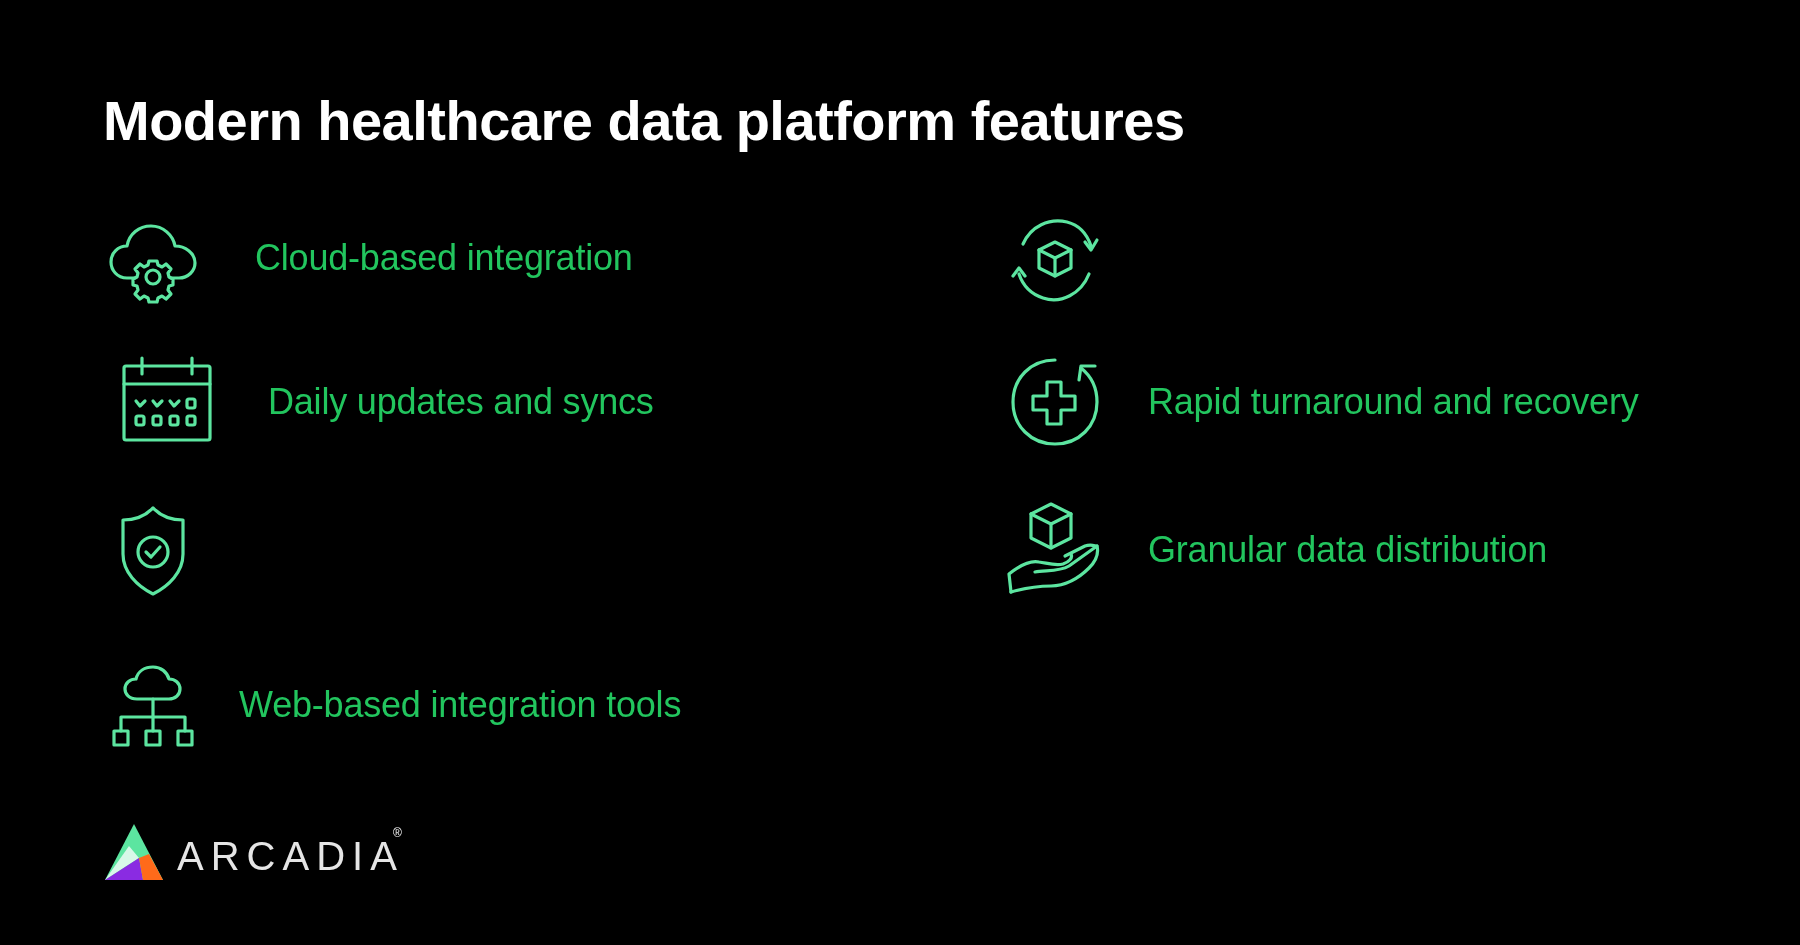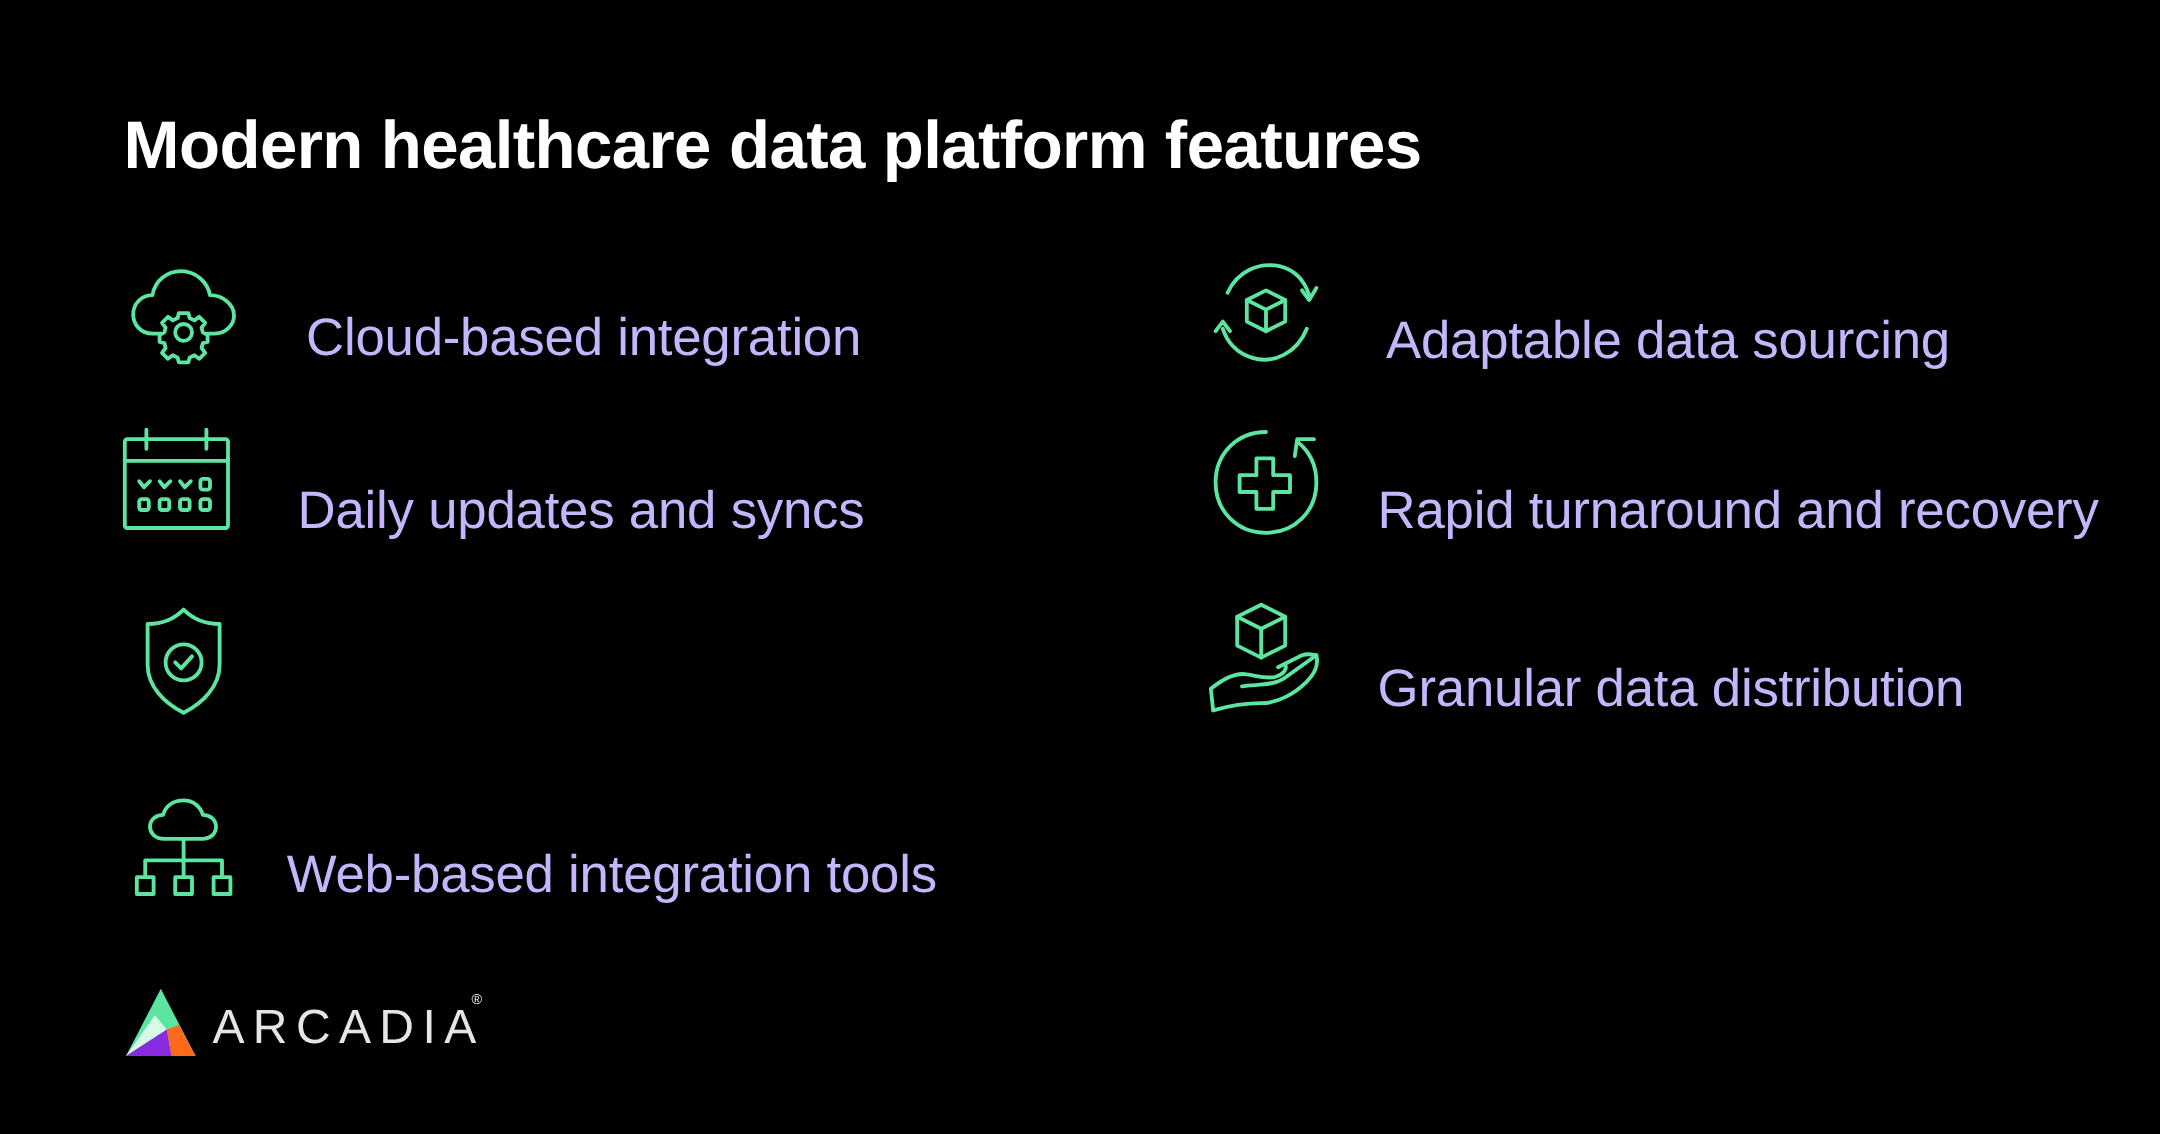--- a/index.html
+++ b/index.html
@@ -11,21 +11,21 @@
   .title {
     position:absolute; left:103px; top:86px;
     font-size:56px; font-weight:700; letter-spacing:-0.5px; line-height:70px;
     color:#fff;
   }
   .feature { position:absolute; height:100px; display:block; }
   .feature .icon { position:absolute; left:0; top:0; width:100px; height:100px; }
   .feature .icon svg { width:100px; height:100px; display:block; }
   .feature .label {
     position:absolute; top:50%; transform:translateY(-50%);
-    font-size:44px; font-weight:400; white-space:nowrap; color:#c4b5fd; letter-spacing:-0.2px;margin-top:24px;
+    font-size:36px; font-weight:400; white-space:nowrap; color:#22c55e; letter-spacing:-0.2px;
   }
   svg .s { fill:none; stroke:#5CE5A0; stroke-width:3.2; stroke-linecap:round; stroke-linejoin:round; }
   .logo { position:absolute; left:103px; top:822px; width:320px; height:62px; }
   .logo svg.mark { position:absolute; left:0; top:0; width:62px; height:58px; }
   .logo .wordmark {
     position:absolute; left:74px; top:12px; font-size:40px; letter-spacing:7px;
     font-weight:400; color:#e5e5e5; line-height:44px;
   }
   .logo .reg { position:absolute; left:290px; top:4px; font-size:12px; color:#fff; }
 </style>
@@ -38,21 +38,21 @@
   <div class="icon">
     <svg viewBox="0 0 100 100">
       <path class="s" d="M32 70 H24 C14 70 8 62 8 54 C8 45 15 38 24 38 C26 26 36 18 48 18 C60 18 70 27 72 38 C82 38 92 45 92 55 C92 63 85 70 76 70 H68"></path>
       <circle class="s" cx="50" cy="69" r="7"></circle>
       <path class="s" d="M46 53 L54 53 L55 57 L59 59 L63 56 L68 61 L65 65 L66 69 L70 71 L70 77 L66 78 L65 82 L68 86 L63 91 L59 88 L55 90 L54 94 L46 94 L45 90 L41 88 L37 91 L32 86 L35 82 L34 78 L30 77 L30 71 L34 69 L35 65 L32 61 L37 56 L41 59 L45 57 Z"></path>
     </svg>
   </div>
   <div class="label" style="left:152px;">Cloud-based integration</div>
 </div>
 
-<div class="feature" style="left:96px; top:352px; width:700px;text-align:right;">
+<div class="feature" style="left:116px; top:352px; width:700px;text-align:right;">
   <div class="icon">
     <svg viewBox="0 0 100 100">
       <rect class="s" x="8" y="14" width="86" height="74" rx="2"></rect>
       <line class="s" x1="8" y1="32" x2="94" y2="32"></line>
       <line class="s" x1="26" y1="6" x2="26" y2="22"></line>
       <line class="s" x1="76" y1="6" x2="76" y2="22"></line>
       <path class="s" d="M20 49 L24 54 L29 49"></path>
       <path class="s" d="M37 49 L41 54 L46 49"></path>
       <path class="s" d="M54 49 L58 54 L63 49"></path>
       <rect class="s" x="71" y="47" width="8" height="9" rx="2"></rect>
@@ -94,21 +94,20 @@
     <svg viewBox="0 0 100 100">
       <path class="s" d="M18 34 C26 16 44 8 62 12 C74 15 82 24 86 36"></path>
       <path class="s" d="M80 32 L86 40 L92 30"></path>
       <path class="s" d="M84 64 C76 84 56 94 38 88 C26 84 18 76 14 64"></path>
       <path class="s" d="M8 66 L14 58 L20 66"></path>
       <path class="s" d="M50 32 L66 40 L66 58 L50 66 L34 58 L34 40 Z"></path>
       <path class="s" d="M34 40 L50 48 L66 40"></path>
       <line class="s" x1="50" y1="48" x2="50" y2="66"></line>
     </svg>
   </div>
-  <div class="label" style="left:150px;">Adaptable data sourcing</div>
 </div>
 
 <div class="feature" style="left:1005px; top:352px; width:760px;text-align:right;">
   <div class="icon">
     <svg viewBox="0 0 100 100">
       <path class="s" d="M50 8 C26 8 8 26 8 50 C8 74 26 92 50 92 C74 92 92 74 92 50 C92 36 86 24 76 16"></path>
       <path class="s" d="M74 28 L76 14 L90 14"></path>
       <path class="s" d="M42 30 H56 V44 H70 V58 H56 V72 H42 V58 H28 V44 H42 Z"></path>
     </svg>
   </div>

